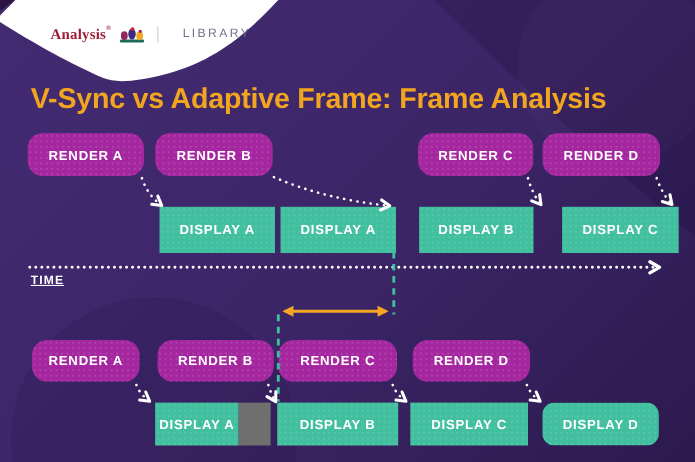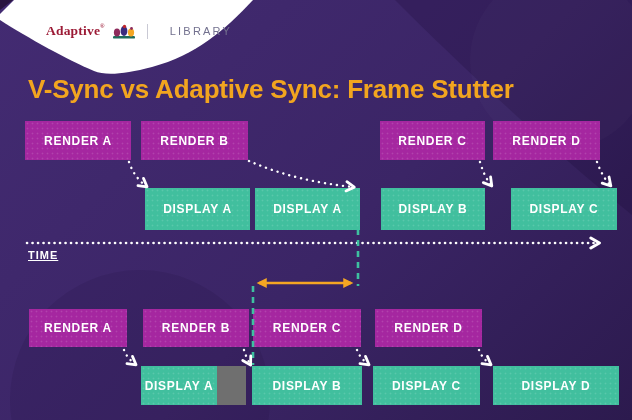--- a/index.html
+++ b/index.html
@@ -14,21 +14,21 @@
     font-size:26px;font-weight:700;color:#f2a51f;letter-spacing:-0.2px;
     white-space:nowrap;
   }
   .bx{
     position:absolute;display:flex;align-items:center;justify-content:center;
     color:#ffffff;font-size:12px;font-weight:600;letter-spacing:0.7px;
     white-space:nowrap;
     background-image:radial-gradient(rgba(255,255,255,0.13) 0.8px,transparent 1.1px);
     background-size:5px 5px;
   }
-  .render{background-color:#a527a0;}
+  .render{background-color:#a527a0;border-radius:14px;}
   .display{background-color:#41bf9e;}
   .gray-seg{position:absolute;background-color:#6f6f6f;}
   .lines{position:absolute;inset:0;pointer-events:none;}
   .time-label{
     position:absolute;left:28px;top:249px;
     color:#ffffff;font-size:11px;font-weight:700;letter-spacing:1px;text-decoration:underline;
   }
   .delay-label{
     position:absolute;left:255px;top:254px;
     color:#f5a623;font-size:13px;font-weight:700;letter-spacing:0.4px;
@@ -62,55 +62,55 @@
     <circle cx="140" cy="400" r="130" fill="rgba(15,2,40,0.10)"></circle>
     <circle cx="560" cy="60" r="90" fill="rgba(255,255,255,0.02)"></circle>
   </svg>
 
   <svg class="ribbon-svg" width="300" height="90" viewBox="0 0 300 90">
     <path d="M14,0 L253,0 C225,30 196,55 152,67 C125,74 106,76 94,71 C68,60 28,38 0,20 L0,14 Z" fill="#ffffff"></path>
     <path d="M0,0 L13,0 L0,10 Z" fill="#2a1540"></path>
   </svg>
 
   <div class="logo-row">
-    <span class="vs-word"><span>Adaptive</span><sup class="vs-reg">®</sup></span>
+    <span class="vs-word"><span>Analysis</span><sup class="vs-reg">®</sup></span>
     <svg width="24" height="17" viewBox="0 0 24 17">
       <rect x="1" y="13" width="22" height="2.6" rx="1.2" fill="#1f6b5b"></rect>
       <ellipse cx="5" cy="9.5" rx="3.1" ry="4" fill="#8e2b5c"></ellipse>
       <ellipse cx="12" cy="8" rx="3.4" ry="5" fill="#3b2a7e"></ellipse>
       <circle cx="12.5" cy="3.5" r="1.7" fill="#c1272d"></circle>
       <ellipse cx="19" cy="9.5" rx="3.1" ry="4" fill="#f5a623"></ellipse>
       <circle cx="19.5" cy="5.5" r="1.4" fill="#8e2b5c"></circle>
     </svg>
     <span class="logo-divider"></span>
     <span class="library-word">LIBRARY</span>
   </div>
 
-  <div class="title">V-Sync vs Adaptive Sync: Frame Stutter</div>
+  <div class="title">V-Sync vs Adaptive Frame: Frame Analysis</div>
 
   <div class="bx render" style="left:25px;top:121px;width:106px;height:39px;">RENDER A</div>
   <div class="bx render" style="left:141px;top:121px;width:107px;height:39px;">RENDER B</div>
   <div class="bx render" style="left:380px;top:121px;width:105px;height:39px;">RENDER C</div>
   <div class="bx render" style="left:493px;top:121px;width:107px;height:39px;">RENDER D</div>
 
   <div class="bx display" style="left:145px;top:188px;width:105px;height:42px;">DISPLAY A</div>
   <div class="bx display" style="left:255px;top:188px;width:105px;height:42px;">DISPLAY A</div>
   <div class="bx display" style="left:381px;top:188px;width:104px;height:42px;">DISPLAY B</div>
   <div class="bx display" style="left:511px;top:188px;width:106px;height:42px;">DISPLAY C</div>
 
   <div class="bx render" style="left:29px;top:309px;width:98px;height:38px;">RENDER A</div>
   <div class="bx render" style="left:143px;top:309px;width:106px;height:38px;">RENDER B</div>
   <div class="bx render" style="left:253px;top:309px;width:108px;height:38px;">RENDER C</div>
   <div class="bx render" style="left:375px;top:309px;width:107px;height:38px;">RENDER D</div>
 
   <div class="bx display" style="left:141px;top:366px;width:76px;height:39px;">DISPLAY A</div>
   <div class="gray-seg" style="left:217px;top:366px;width:29px;height:39px;"></div>
   <div class="bx display" style="left:252px;top:366px;width:110px;height:39px;">DISPLAY B</div>
   <div class="bx display" style="left:373px;top:366px;width:107px;height:39px;">DISPLAY C</div>
-  <div class="bx display" style="left:493px;top:366px;width:126px;height:39px;">DISPLAY D</div>
+  <div class="bx display" style="left:493px;top:366px;width:106px;height:39px;border-radius:11px;">DISPLAY D</div>
 
   <svg class="lines" width="632" height="420" viewBox="0 0 632 420">
     <defs>
       <marker id="aw" viewBox="0 0 10 10" refX="7" refY="5" markerWidth="5.5" markerHeight="5.5" orient="auto-start-reverse">
         <path d="M2,1.5 L8,5 L2,8.5" fill="none" stroke="#ffffff" stroke-width="2.1" stroke-linecap="round" stroke-linejoin="round"></path>
       </marker>
       <marker id="ao" viewBox="0 0 10 10" refX="7" refY="5" markerWidth="4.6" markerHeight="4.6" orient="auto-start-reverse">
         <path d="M0.5,0.8 L9,5 L0.5,9.2 Z" fill="#f5a623"></path>
       </marker>
     </defs>

